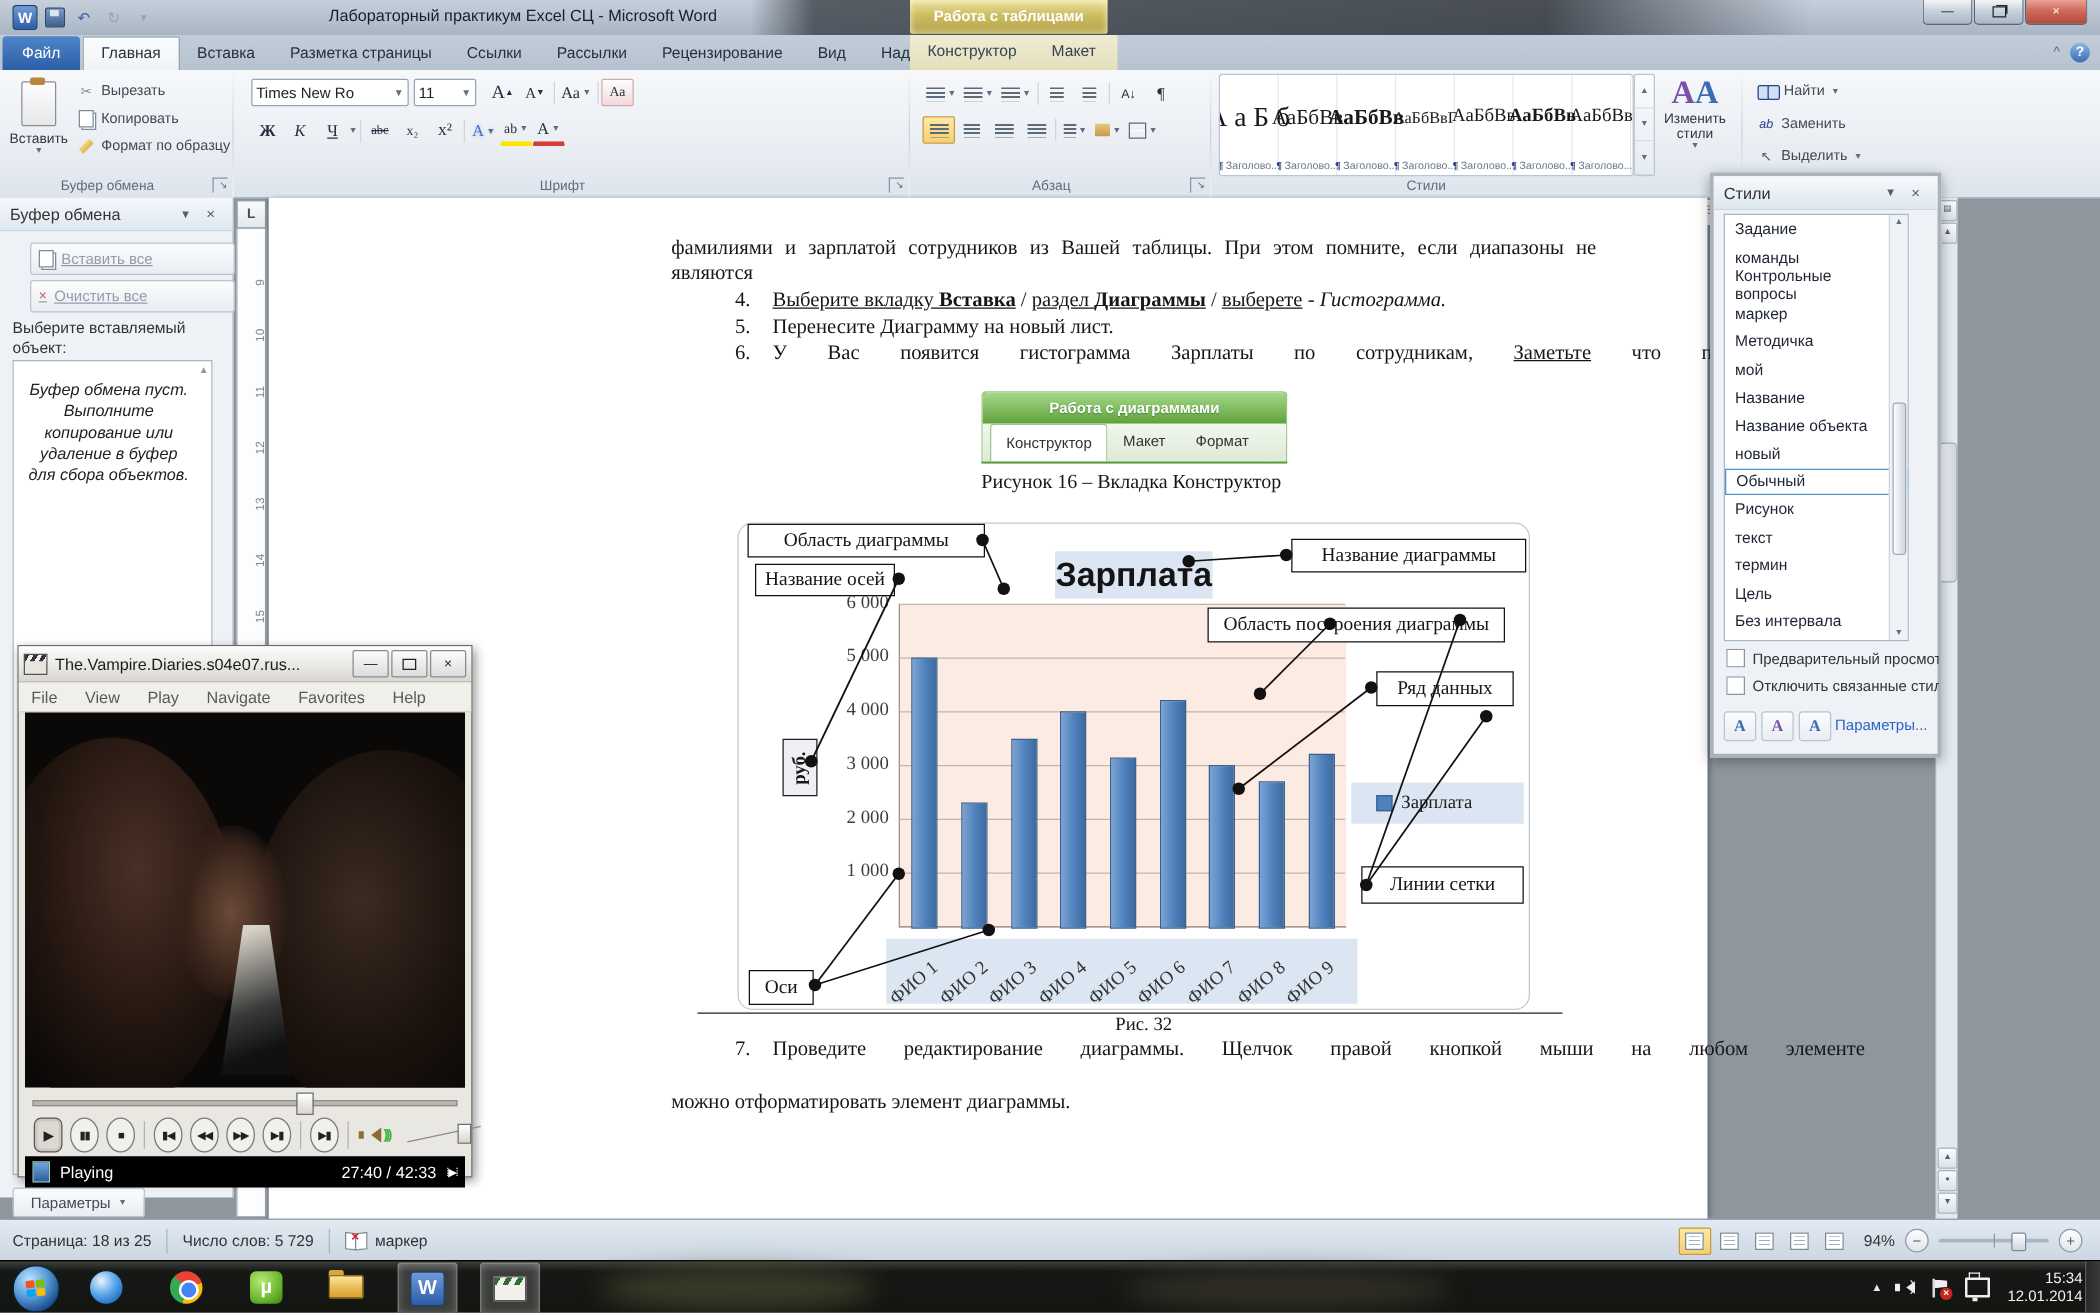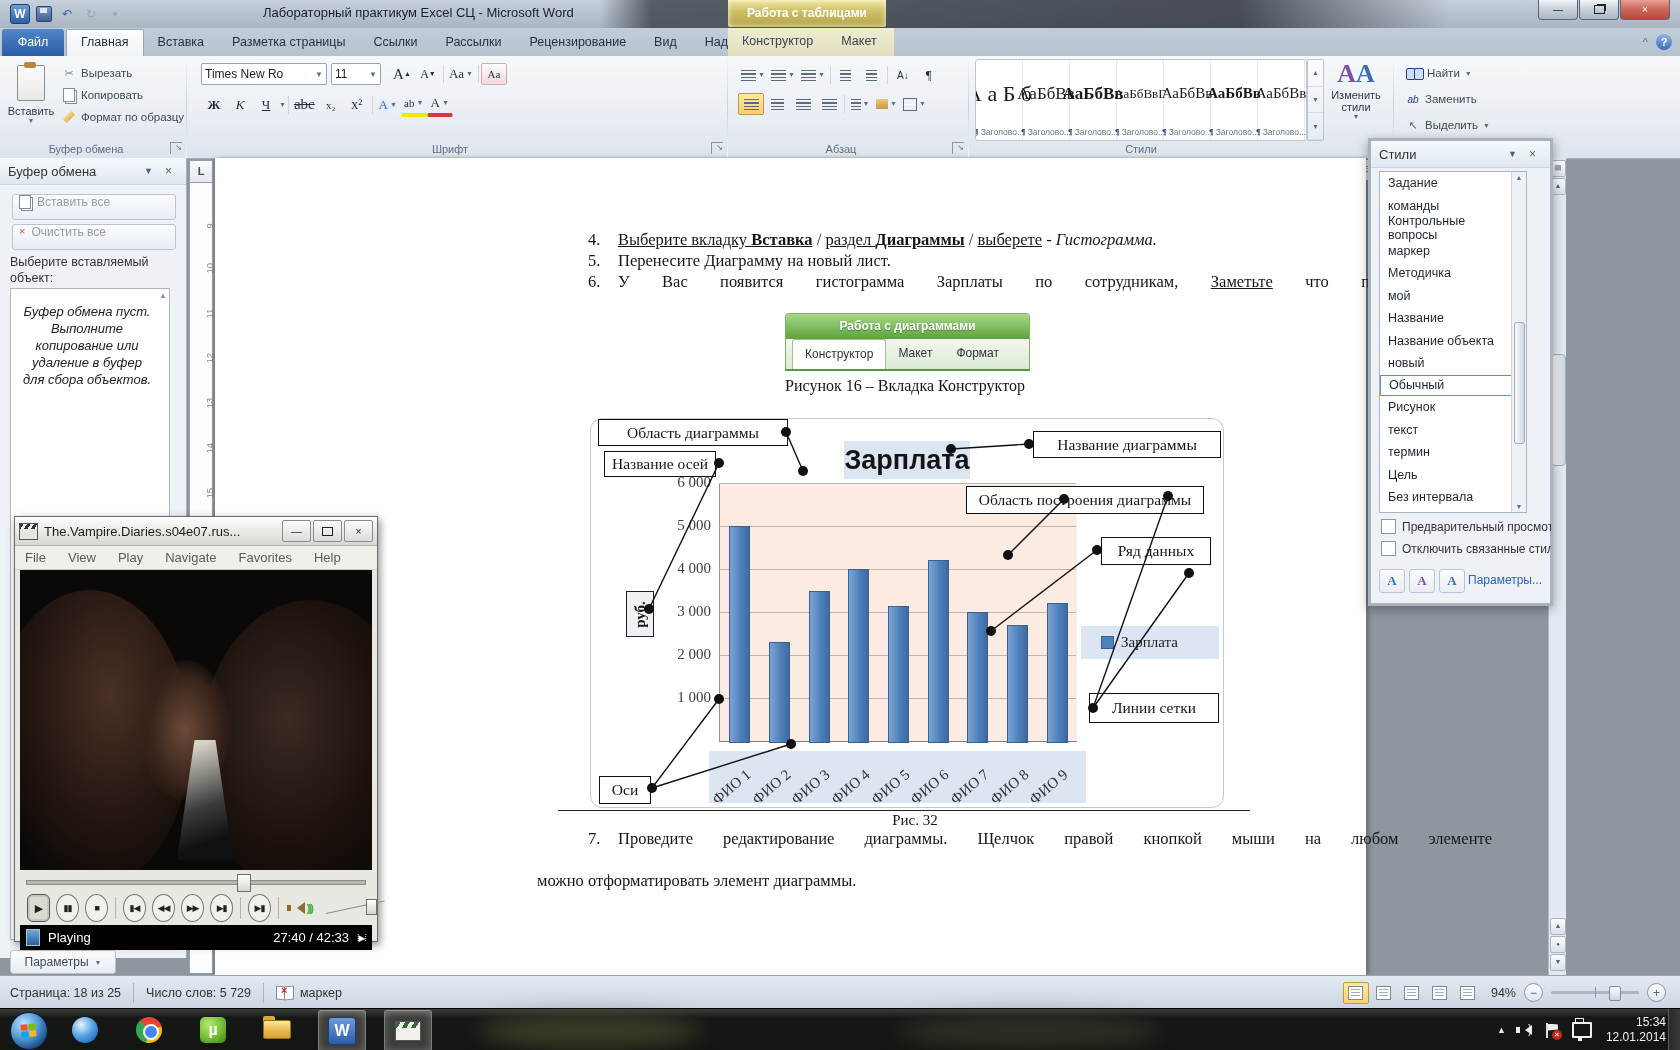--- a/index.html
+++ b/index.html
@@ -121,22 +121,22 @@
   .rubbox{position:absolute;left:35px;top:172px;width:26px;height:44px;background:#eef0f4;border:1.5px solid #222;z-index:3;
     display:flex;align-items:center;justify-content:center;}
   .rubbox span{transform:rotate(-90deg);font-family:"Liberation Serif",serif;font-weight:bold;font-size:15px;}
   .figsvg{position:absolute;left:0;top:0;z-index:4;pointer-events:none;}
   
   .clip-pane{position:absolute;left:0;top:158px;width:186px;height:800px;background:#eef2f7;border-right:1px solid #a7b2bf;z-index:5;}
   .pane-hd{height:26px;display:flex;align-items:center;font-size:13px;color:#333;padding:0 8px;border-bottom:1px solid #ccd6e2;
     background:linear-gradient(#f6f9fc,#dfe7f0);}
   .pane-hd .sp{flex:1;}
   .pane-hd .pbtn{font-size:9px;color:#55616e;padding:0 6px;}
-  .clip-btn{position:absolute;left:12px;width:150px;height:24px;border:1px solid #b9c4d0;border-radius:3px;
-    background:linear-gradient(#fbfcfd,#e9edf2);display:flex;align-items:flex-start;gap:6px;font-size:12px;color:#939da9;padding:0 6px;}
+  .clip-btn{position:absolute;left:24px;width:150px;height:24px;border:1px solid #b9c4d0;border-radius:3px;
+    background:linear-gradient(#fbfcfd,#e9edf2);display:flex;align-items:center;gap:6px;font-size:12px;color:#939da9;padding:0 6px;text-decoration:underline;}
   .clip-prompt{position:absolute;left:10px;top:96px;width:168px;font-size:12.5px;color:#333;line-height:16px;}
   .clip-box{position:absolute;left:10px;top:130px;width:158px;height:650px;background:#fff;border:1px solid #aab6c4;}
   .clip-empty{margin:14px 16px 0 10px;font-size:13px;font-style:italic;color:#222;text-align:center;line-height:17px;}
   .clip-box .sarrow{position:absolute;right:2px;top:2px;font-size:8px;color:#8b97a5;}
   .opt-btn{position:absolute;left:10px;top:792px;width:104px;height:22px;border:1px solid #b9c4d0;border-radius:3px;
     background:linear-gradient(#fbfcfd,#e9edf2);font-size:12px;color:#3f4a56;display:flex;align-items:center;justify-content:center;gap:6px;}
   
   .styles-pane{position:absolute;left:1368px;top:138px;width:179px;height:462px;background:#eef2f7;border:3px solid #a9b2bd;
     box-shadow:0 3px 10px rgba(0,0,0,.35);z-index:6;}
   .slist{position:absolute;left:8px;top:30px;width:146px;height:340px;background:#fff;border:1px solid #aab6c4;overflow:hidden;}
@@ -358,21 +358,21 @@
         <div class="fbtn" style="background:linear-gradient(#fdfdfd,#f3d9dd);border:1px solid #d3a9ae;border-radius:2px">
           <span style="font-size:11px">Аа</span>
         </div>
       </div>
       <div style="position:absolute;left:14px;top:36px;display:flex;align-items:center">
         <div class="fbtn" style="font-weight:bold">Ж</div>
         <div class="fbtn" style="font-style:italic">К</div>
         <div class="fbtn" style="text-decoration:underline">Ч</div>
         <span class="dd" style="font-size:7px;color:#5e6e80">▼</span>
         <div class="vline"></div>
-        <div class="fbtn" style="text-decoration:line-through;font-size:15px">abc</div>
+        <div class="fbtn" style="text-decoration:line-through;font-size:10px">abc</div>
         <div class="fbtn" style="font-size:11px">х₂</div>
         <div class="fbtn" style="font-size:14px">х²</div>
         <div class="vline"></div>
         <div class="fbtn" style="color:#4472c4;text-shadow:0 0 3px #9cc3f0">
             <span>А</span>
             <span class="dd">▼</span>
           </div>
         <div class="fbtn" style="border-bottom:4px solid #ffe400;font-size:11px">
             <span>ab</span>
             <span class="dd">▼</span>
@@ -541,20 +541,21 @@
       <span class="num" style="top: 115px;">11</span>
       <span class="num" style="top: 160px;">12</span>
       <span class="num" style="top: 205px;">13</span>
       <span class="num" style="top: 250px;">14</span>
       <span class="num" style="top: 295px;">15</span>
       <span class="num" style="top: 340px;">16</span>
       <span class="num" style="top: 385px;">17</span>
     </div>
 
   <div class="page">
+    <div class="dline just" style="left:322px;top:30px;width:740px">фамилиями и зарплатой сотрудников из Вашей таблицы. При этом помните, если диапазоны не являются</div>
     <div class="dline" style="left:373px;top:72px">
       <span class="num">4.</span><span><span class="run-u">Выберите вкладку </span><span class="run-b run-u">Вставка</span><span> / </span><span class="run-u">раздел </span><span class="run-b run-u">Диаграммы</span><span> / </span><span class="run-u">выберете</span><span> - </span><span class="run-i">Гистограмма.</span></span>
     </div>
     <div class="dline" style="left:373px;top:93px">
       <span class="num">5.</span><span>Перенесите Диаграмму на новый лист.</span>
     </div>
     <div class="dline just" style="left:373px;top:114px;width:904px">
       <span class="num">6.</span><span><span>У Вас появится гистограмма Зарплаты по сотрудникам, </span><span class="run-u">Заметьте</span><span> что при активации</span></span>
     </div>
 

